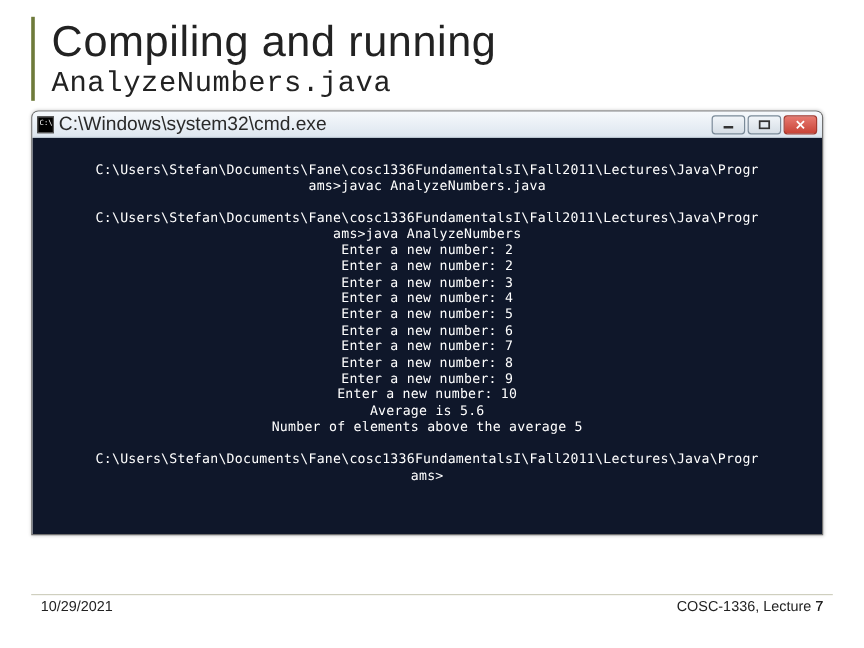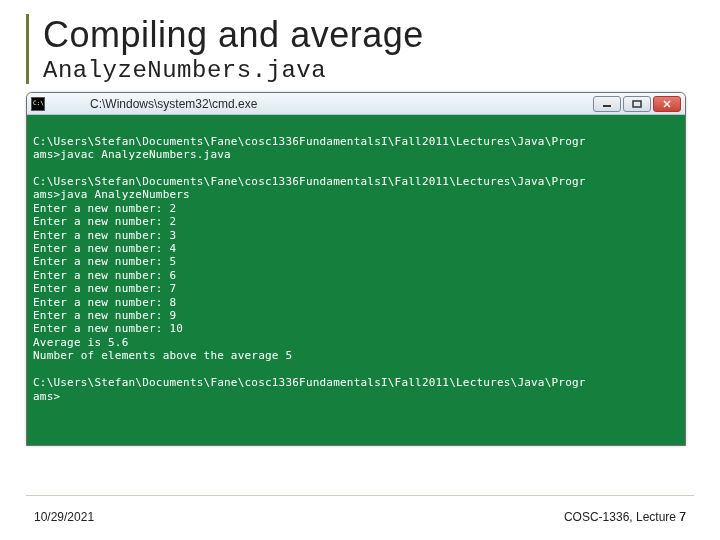--- a/index.html
+++ b/index.html
@@ -66,26 +66,25 @@
   .titlebar-icon::after {
     content: "C:\\";
     position: absolute;
     color: #fff;
     font-size: 6px;
     font-family: monospace;
     left: 1px;
     top: 1px;
   }
   .titlebar-text {
-    font-size: 12px;
+    font-size: 16px;
     color: #2a2a2a;
     flex: 1;
     white-space: nowrap;
     overflow: hidden;
-    margin-left: 41px;
   }
   .win-controls {
     display: flex;
     gap: 2px;
   }
   .win-btn {
     width: 28px;
     height: 16px;
     border: 1px solid #7a8a98;
     border-radius: 3px;
@@ -93,60 +92,61 @@
     display: flex;
     align-items: center;
     justify-content: center;
   }
   .win-btn.close {
     background: linear-gradient(#e77a71, #c94437);
     border-color: #a33a30;
   }
   .win-btn svg { display: block; }
   .console {
-    background: #15803d;
+    background: #0f172a;
     color: #fff;
     font-family: "Lucida Console", "Consolas", monospace;
     font-size: 11px;
     line-height: 1.22;
     padding: 6px 6px 36px 6px;
     white-space: pre;
     min-height: 330px;
     letter-spacing: 0.2px;
     overflow: hidden;
+    text-align: center;
   }
   .console .line { white-space: pre; }
   .bottom-rule {
     position: absolute;
     left: 26px;
     right: 26px;
     bottom: 44px;
     height: 1px;
     background: #cfcfbf;
   }
   .footer {
     position: absolute;
-    bottom: 16px;
+    bottom: 28px;
     left: 34px;
     right: 34px;
     display: flex;
     justify-content: space-between;
     font-size: 12px;
     color: #222;
   }
   .footer .center { position: absolute; left: 0; right: 0; text-align: right; }
   .footer .right { margin-left: auto; }
 </style>
 </head>
 <body>
 
 <div class="slide">
 
   <div class="title-block">
-    <div class="title">Compiling and average</div>
+    <div class="title">Compiling and running</div>
     <div class="subtitle">AnalyzeNumbers.java</div>
   </div>
 
   <div class="window">
     <div class="titlebar">
       <div class="titlebar-icon"></div>
       <div class="titlebar-text">C:\Windows\system32\cmd.exe</div>
       <div class="win-controls">
         <div class="win-btn">
           <svg width="10" height="8">

